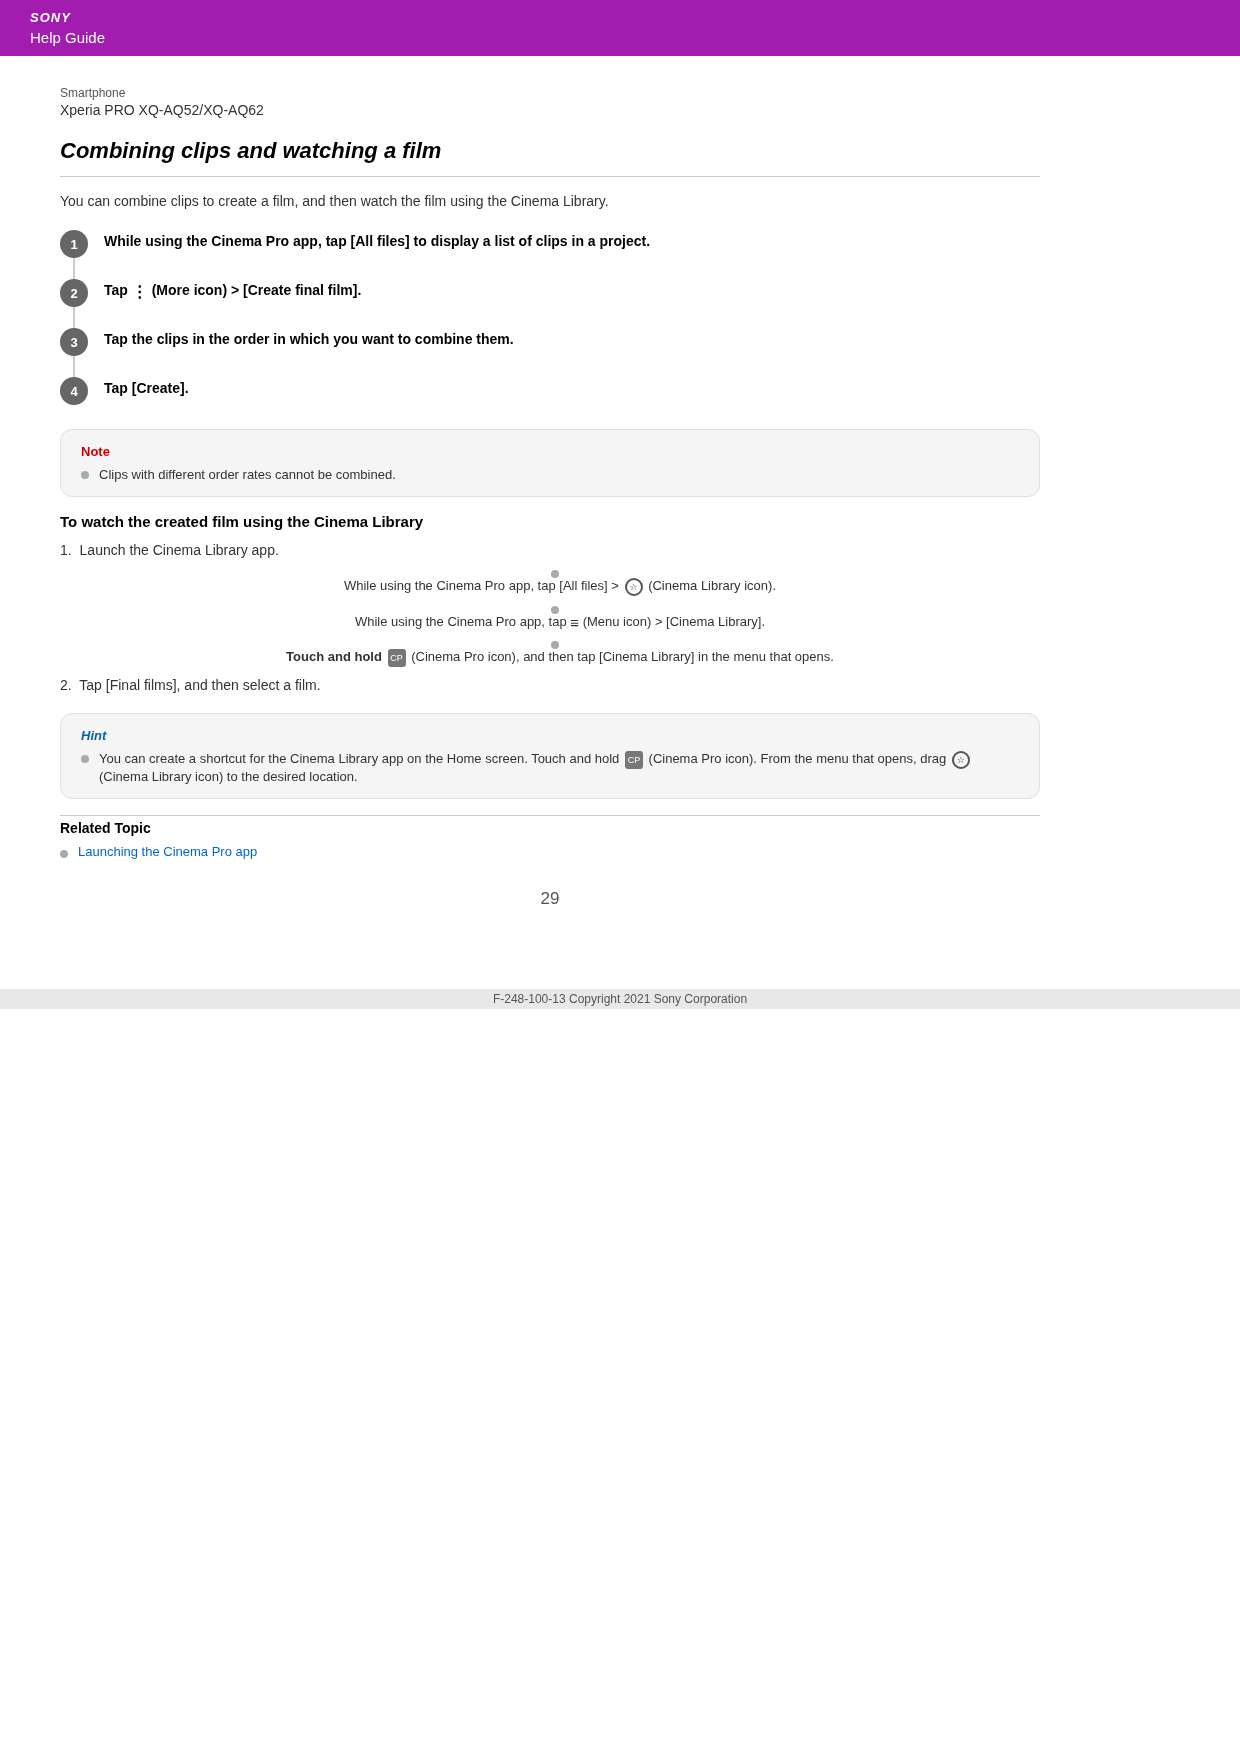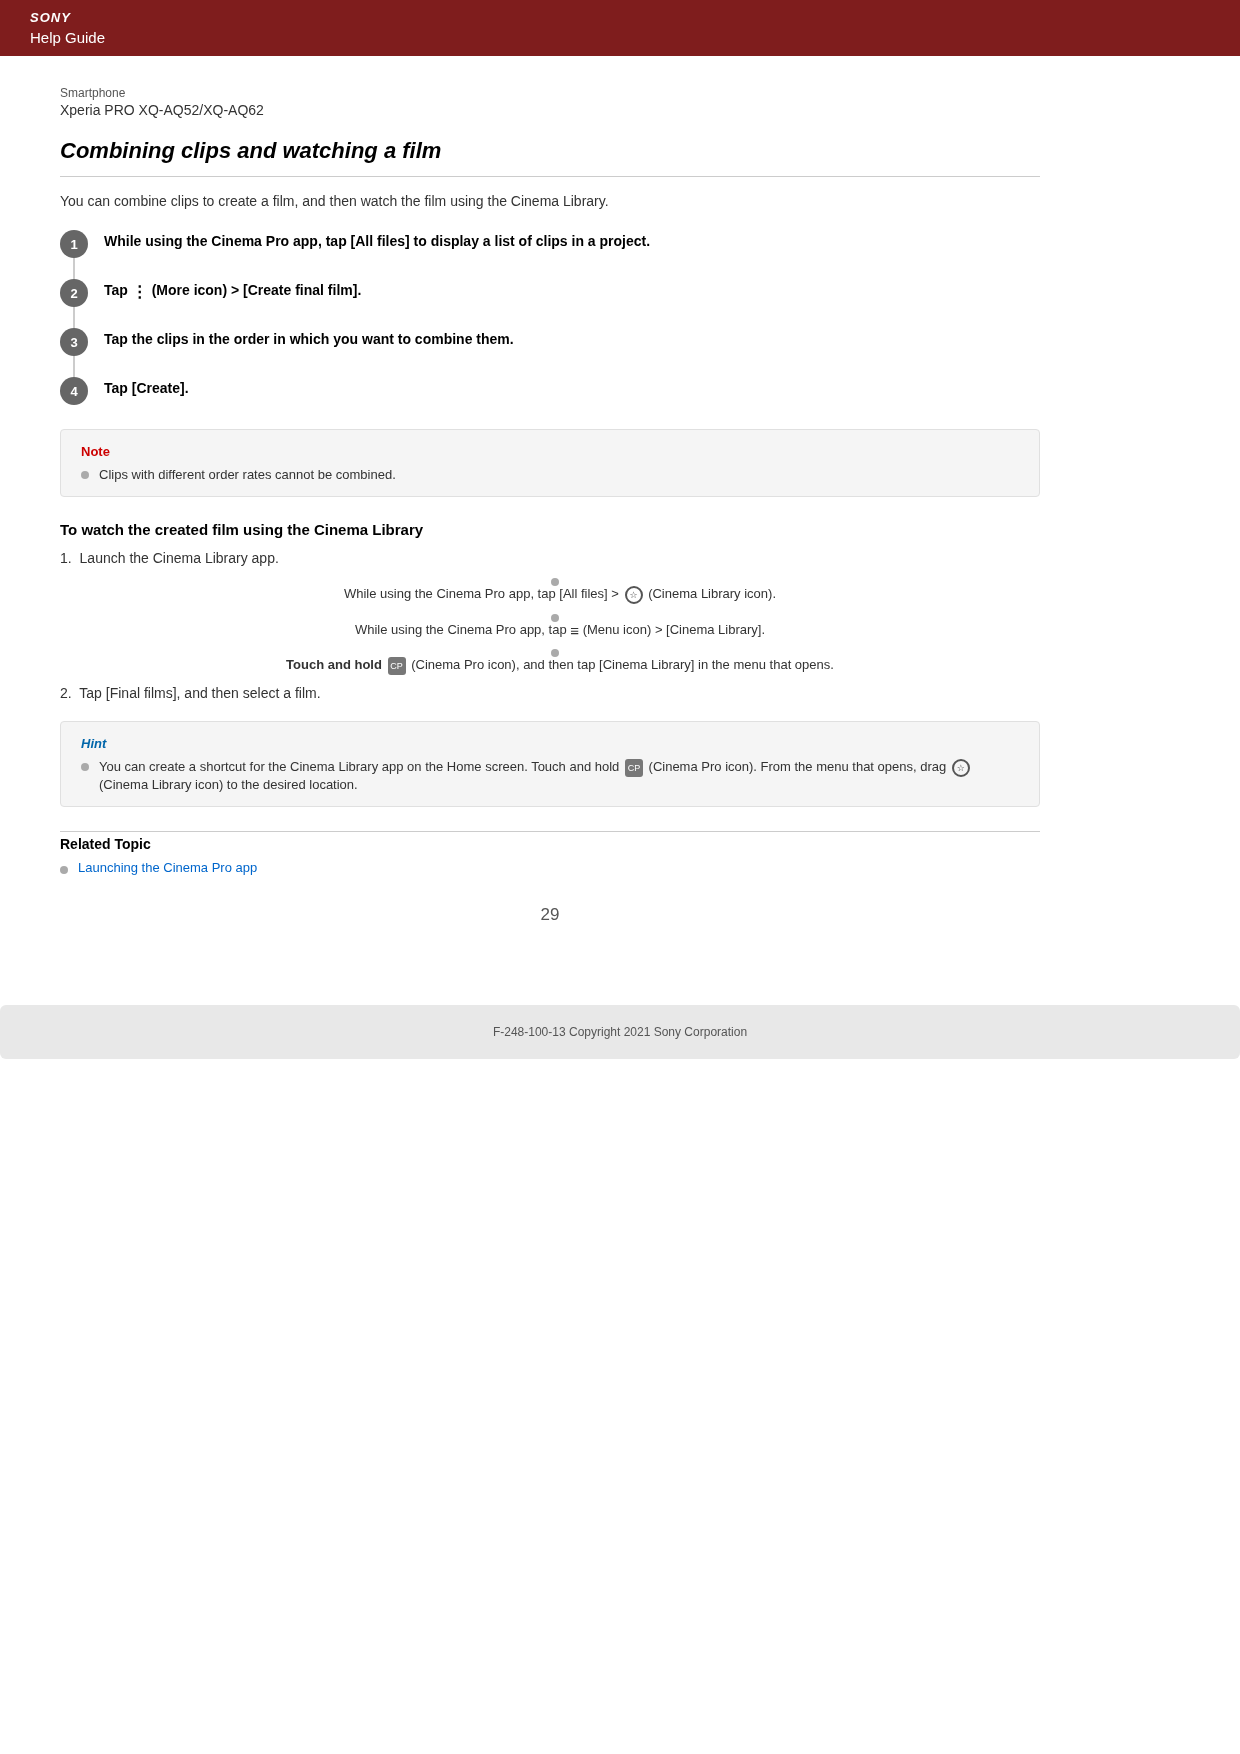--- a/index.html
+++ b/index.html
@@ -7,21 +7,21 @@
       font-family: Arial, Helvetica, sans-serif;
       font-size: 14px;
       color: #333;
       background: #fff;
       width: 1240px;
       min-height: 1754px;
     }
 
     
     .header {
-      background: #7f1d1d;
+      background: #a21caf;
       padding: 10px 30px 10px 30px;
     }
     .header-sony {
       color: #fff;
       font-size: 13px;
       font-weight: bold;
       letter-spacing: 1px;
       font-style: italic;
       margin-bottom: 4px;
     }
@@ -118,23 +118,23 @@
       font-size: 16px;
       vertical-align: middle;
       font-weight: bold;
       letter-spacing: 0px;
     }
 
     
     .note-box, .hint-box {
       background: #f5f5f5;
       border: 1px solid #e0e0e0;
-      border-radius: 4px;
+      border-radius: 12px;
       padding: 14px 20px;
-      margin-bottom: 24px;
+      margin-bottom: 16px;
     }
 
     .note-label {
       font-size: 13px;
       font-weight: bold;
       color: #cc0000;
       margin-bottom: 8px;
     }
 
     .hint-label {
@@ -231,25 +231,24 @@
     .related-link-text {
       color: #0066cc;
       text-decoration: none;
       cursor: pointer;
     }
 
     
     .footer {
       background: #e8e8e8;
       text-align: center;
-      padding: 20px;
+      padding: 3px;
       font-size: 12px;
       color: #555;
       margin-top: 20px;
-      border-radius: 6px;
     }
 
     .page-number {
       text-align: center;
       font-size: 17px;
       color: #555;
       margin: 20px 0;
     }
   </style>
 </head>

